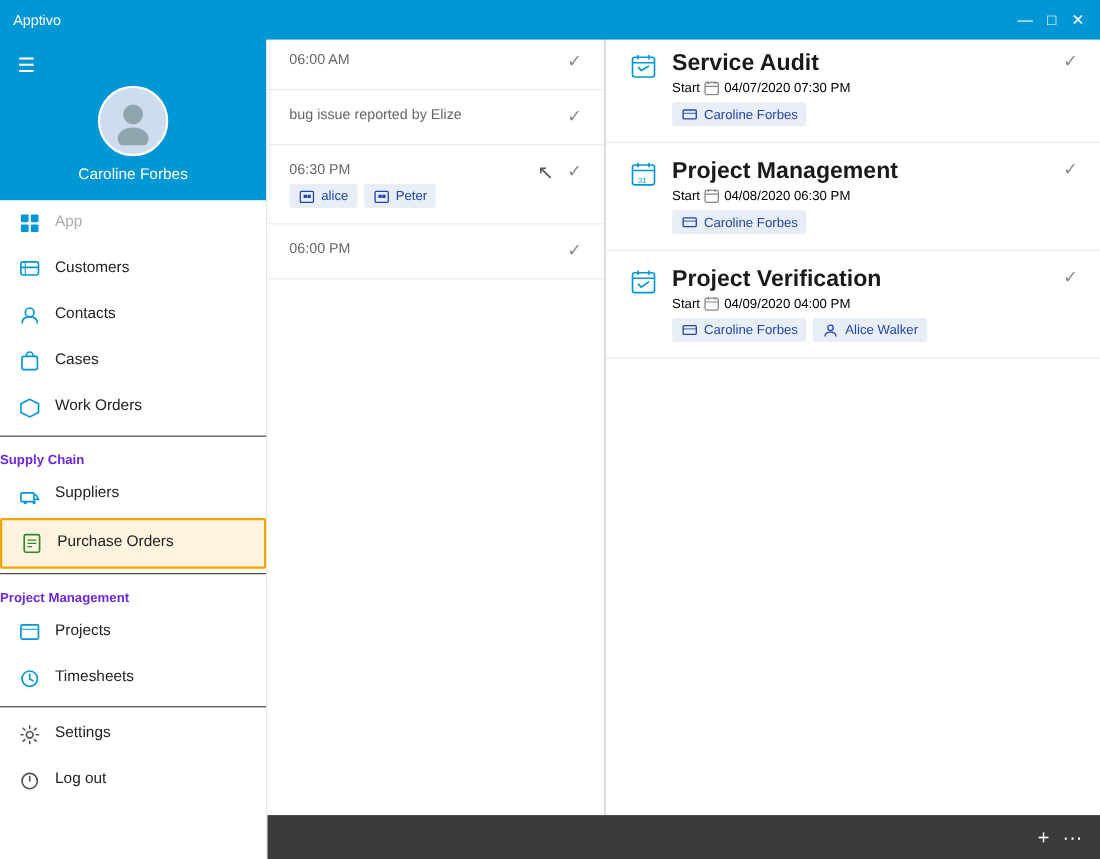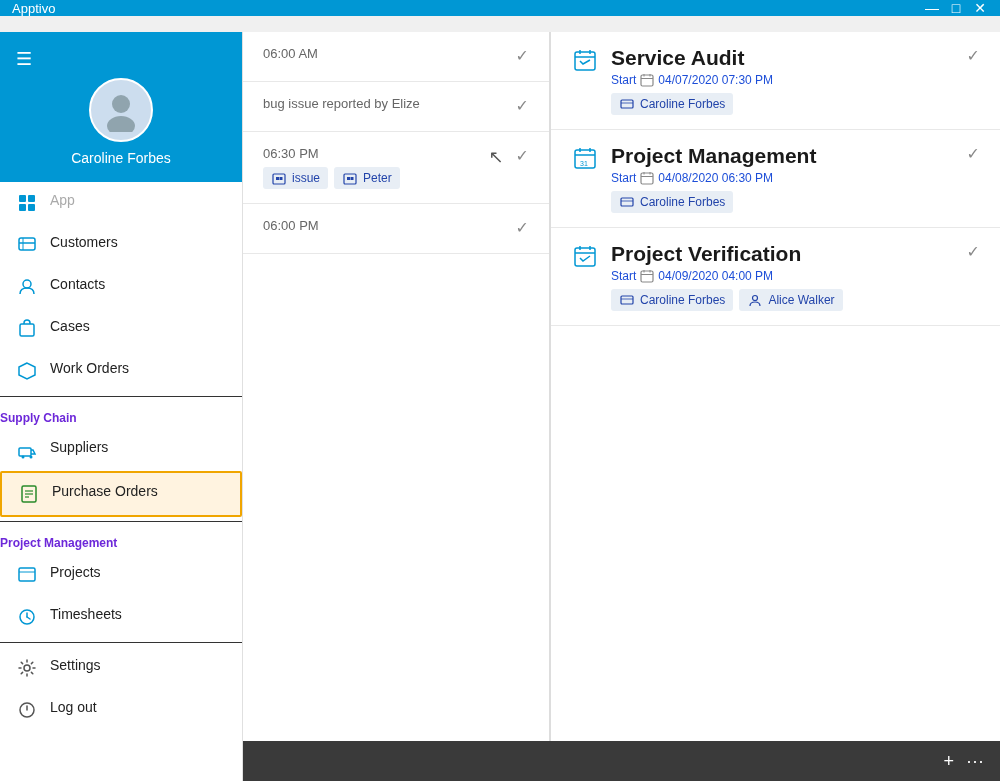--- a/index.html
+++ b/index.html
@@ -1,21 +1,21 @@
 <!DOCTYPE html>
 <html><head>
   <meta charset="utf-8">
   <style>
     * { margin: 0; padding: 0; box-sizing: border-box; }
     body { width: 1000px; height: 781px; font-family: 'Segoe UI', Arial, sans-serif; overflow: hidden; background: #f0f0f0; }
 
     
     .title-bar {
       width: 100%;
-      height: 16px;
+      height: 36px;
       background: #0097d4;
       display: flex;
       align-items: center;
       justify-content: space-between;
       padding: 0 12px;
       position: absolute;
       top: 0;
       left: 0;
       z-index: 100;
     }
@@ -109,21 +109,21 @@
     .right-task {
       padding: 14px 20px;
       border-bottom: 1px solid #e8e8e8;
       display: flex;
       align-items: flex-start;
       gap: 12px;
     }
     .right-task-icon { width: 28px; height: 28px; flex-shrink: 0; display: flex; align-items: center; justify-content: center; }
     .right-task-body { flex: 1; }
     .right-task-title { font-size: 21px; font-weight: 600; color: #1a1a1a; margin-bottom: 3px; }
-    .right-task-date { font-size: 12px; color: #1d4ed8; margin-bottom: 6px; display: flex; align-items: center; gap: 4px; }
+    .right-task-date { font-size: 12px; color: #000000; margin-bottom: 6px; display: flex; align-items: center; gap: 4px; }
     .right-task-check { font-size: 16px; color: #888; }
 
     
     .bottom-bar {
       height: 40px;
       background: #3a3a3a;
       display: flex;
       align-items: center;
       justify-content: flex-end;
       padding: 0 16px;
@@ -320,21 +320,21 @@
             </div>
             <div class="assignee-tags">
               <div class="assignee-tag">
                 <div class="assignee-tag-icon">
                   <svg width="14" height="14" viewBox="0 0 14 14">
                       <rect x="1" y="3" width="12" height="10" rx="1" fill="none" stroke="#2244aa" stroke-width="1.2"></rect>
                       <rect x="4" y="6" width="3" height="3" fill="#2244aa"></rect>
                       <rect x="7.5" y="6" width="3" height="3" fill="#2244aa"></rect>
                     </svg>
                 </div>
-                <span>issue</span>
+                <span>alice</span>
               </div>
               <div class="assignee-tag">
                 <div class="assignee-tag-icon">
                   <svg width="14" height="14" viewBox="0 0 14 14">
                       <rect x="1" y="3" width="12" height="10" rx="1" fill="none" stroke="#2244aa" stroke-width="1.2"></rect>
                       <rect x="4" y="6" width="3" height="3" fill="#2244aa"></rect>
                       <rect x="7.5" y="6" width="3" height="3" fill="#2244aa"></rect>
                     </svg>
                 </div>
                 <span>Peter</span>

